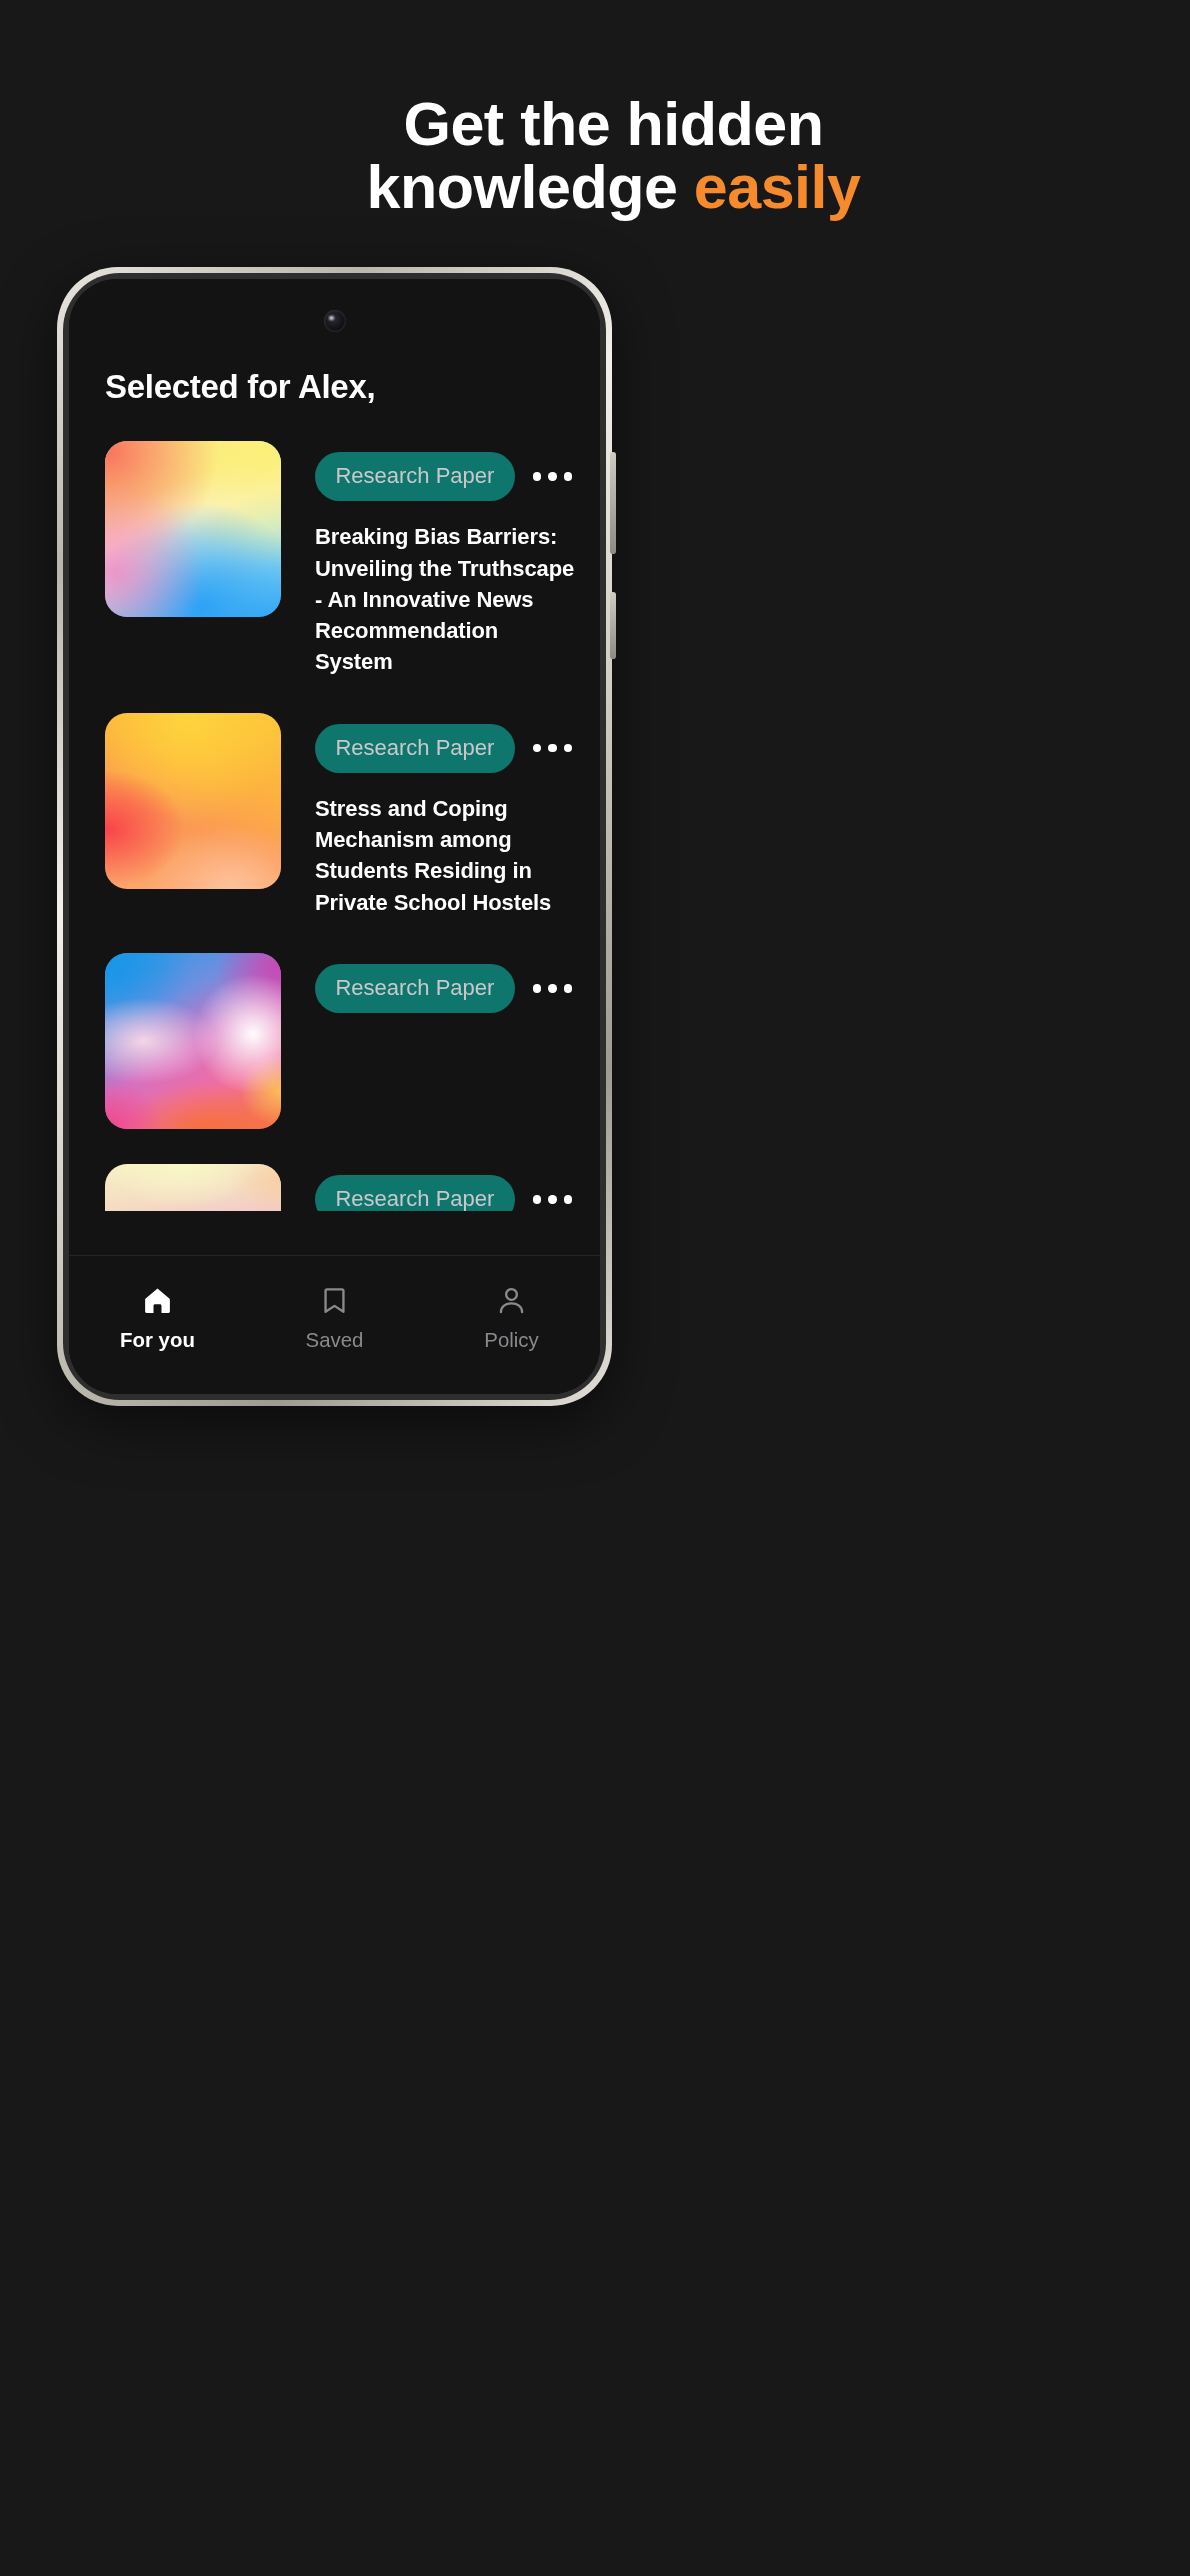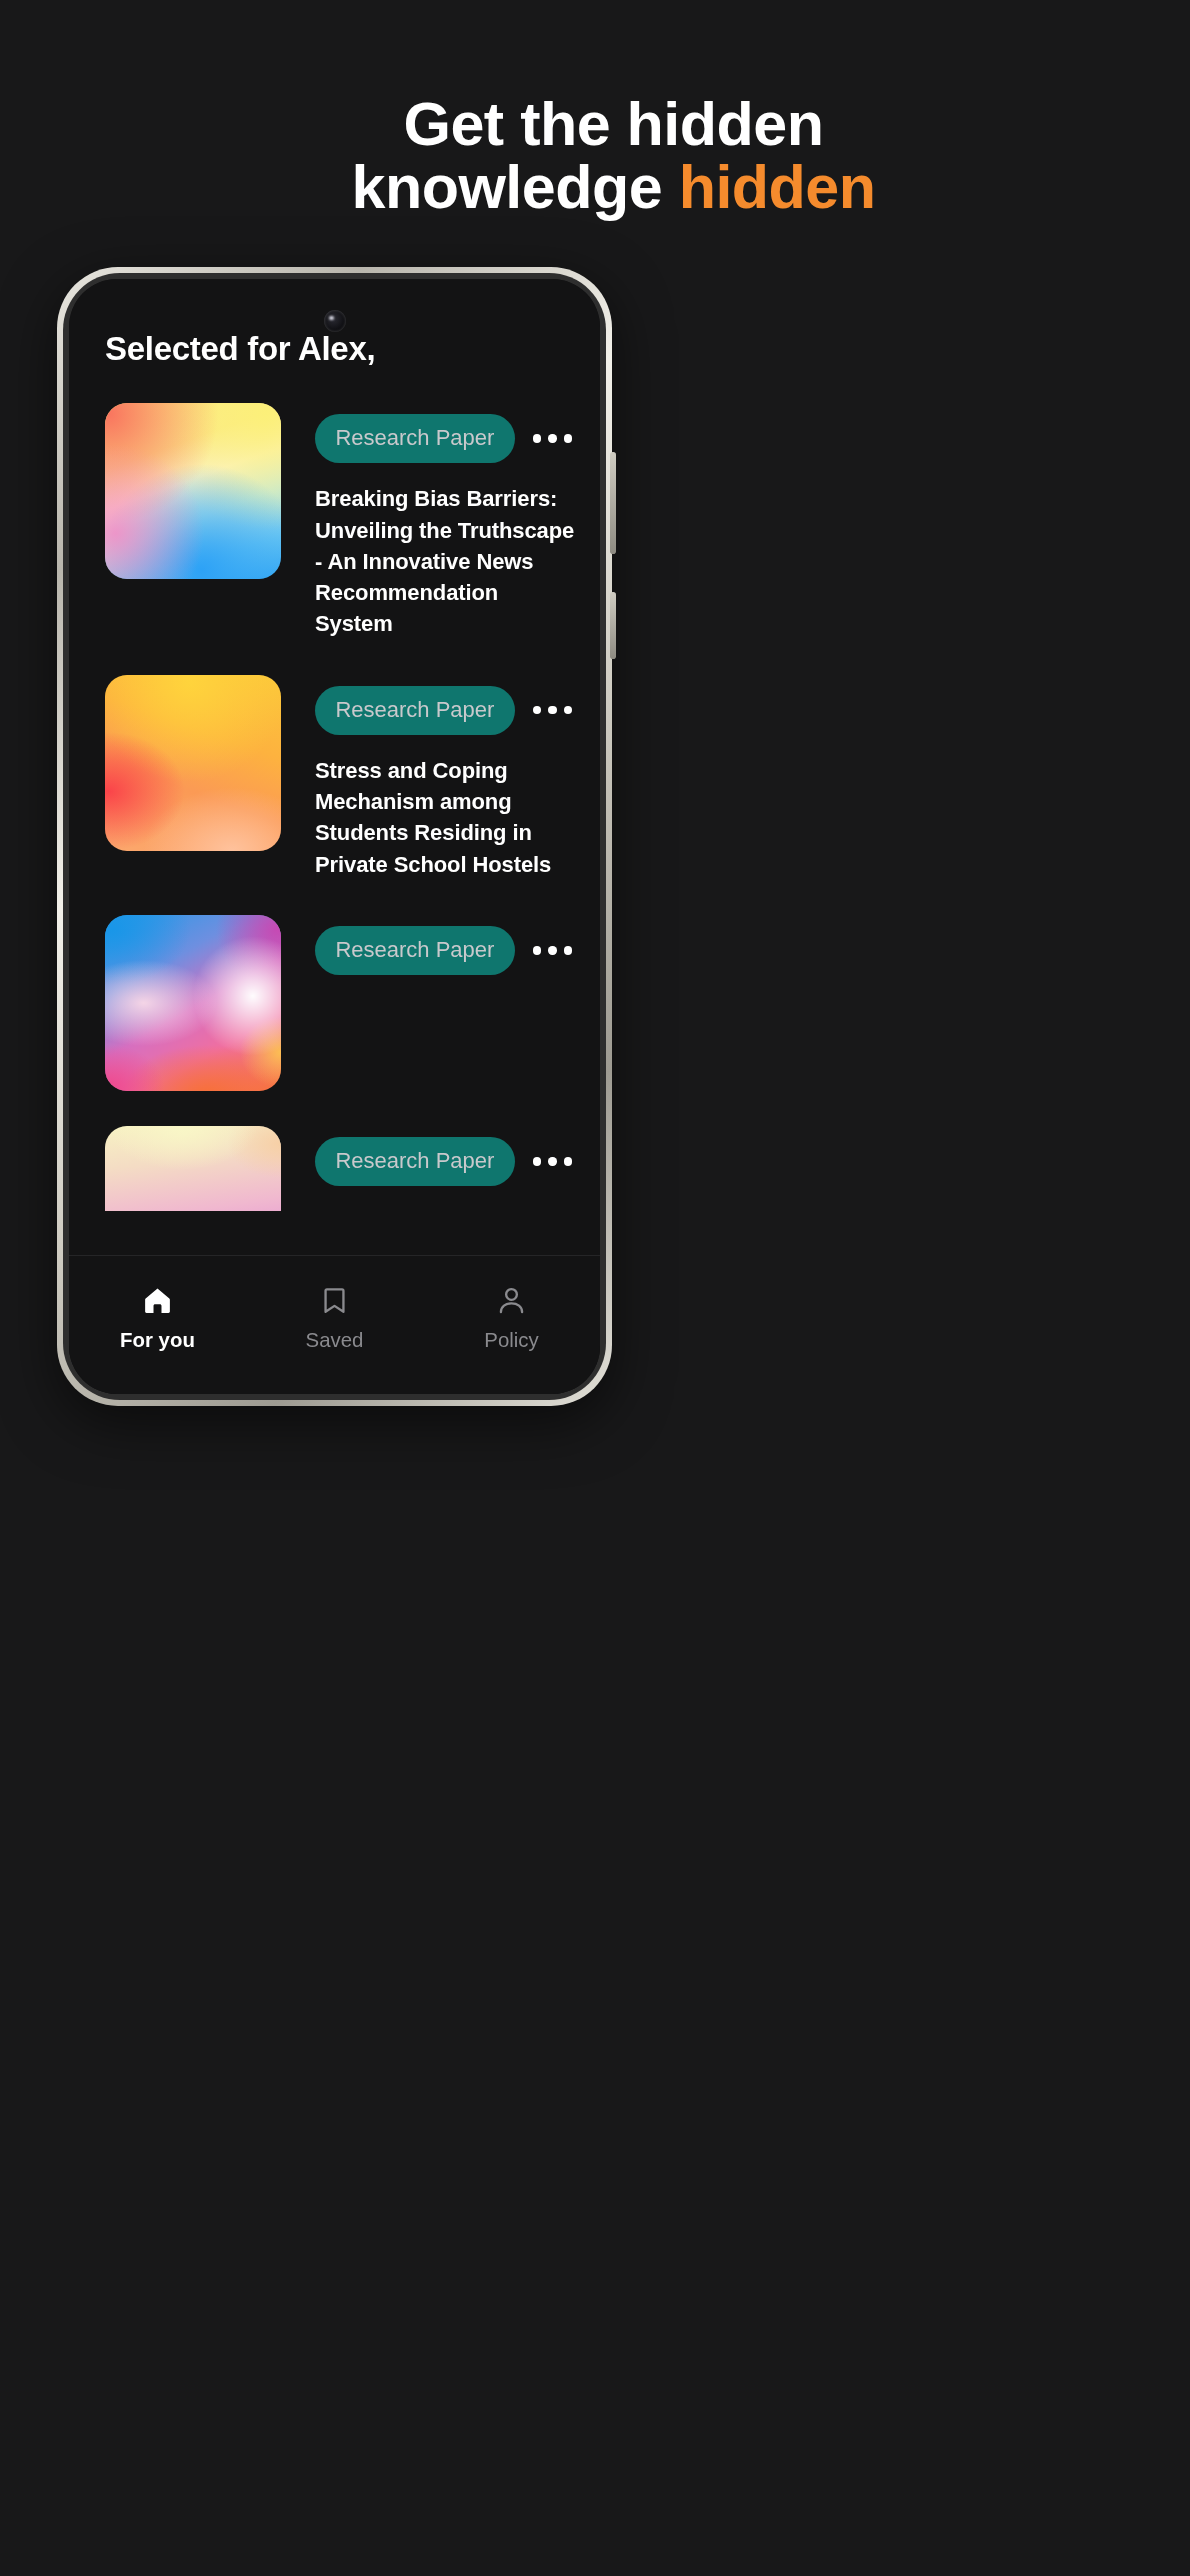--- a/index.html
+++ b/index.html
@@ -85,21 +85,21 @@
   .app-scroll {
     flex:1 1 auto;
     padding:0 0 0 0;
     overflow:hidden;
   }
   .screen-title {
     color:#fff;
     font-size:33px;
     font-weight:bold;
     letter-spacing:-0.3px;
-    padding:51px 0 0 36px;
+    padding:89px 0 0 36px;
   }
 
   .card {
     display:flex;
     align-items:flex-start;
     padding:0 22px 0 36px;
     margin-top:35px;
   }
   .thumb {
     flex:0 0 auto;
@@ -203,21 +203,21 @@
     font-size:20.4px;
     color:#8A8A8E;
   }
   .nav-item.active .nav-label { color:#FFFFFF; font-weight:bold; }
 </style>
 </head>
 <body>
 
 <div class="headline">
   <span class="line">Get the hidden</span>
-  <span class="line"><span>knowledge </span><span class="accent">hidden</span></span>
+  <span class="line"><span>knowledge </span><span class="accent">easily</span></span>
 </div>
 
 <div class="phone">
   <div class="phone-outer"></div>
   <div class="btn-side btn-vol"></div>
   <div class="btn-side btn-pwr"></div>
   <div class="phone-mid"></div>
 
   <div class="phone-screen">
     <div class="punch-hole"></div>

